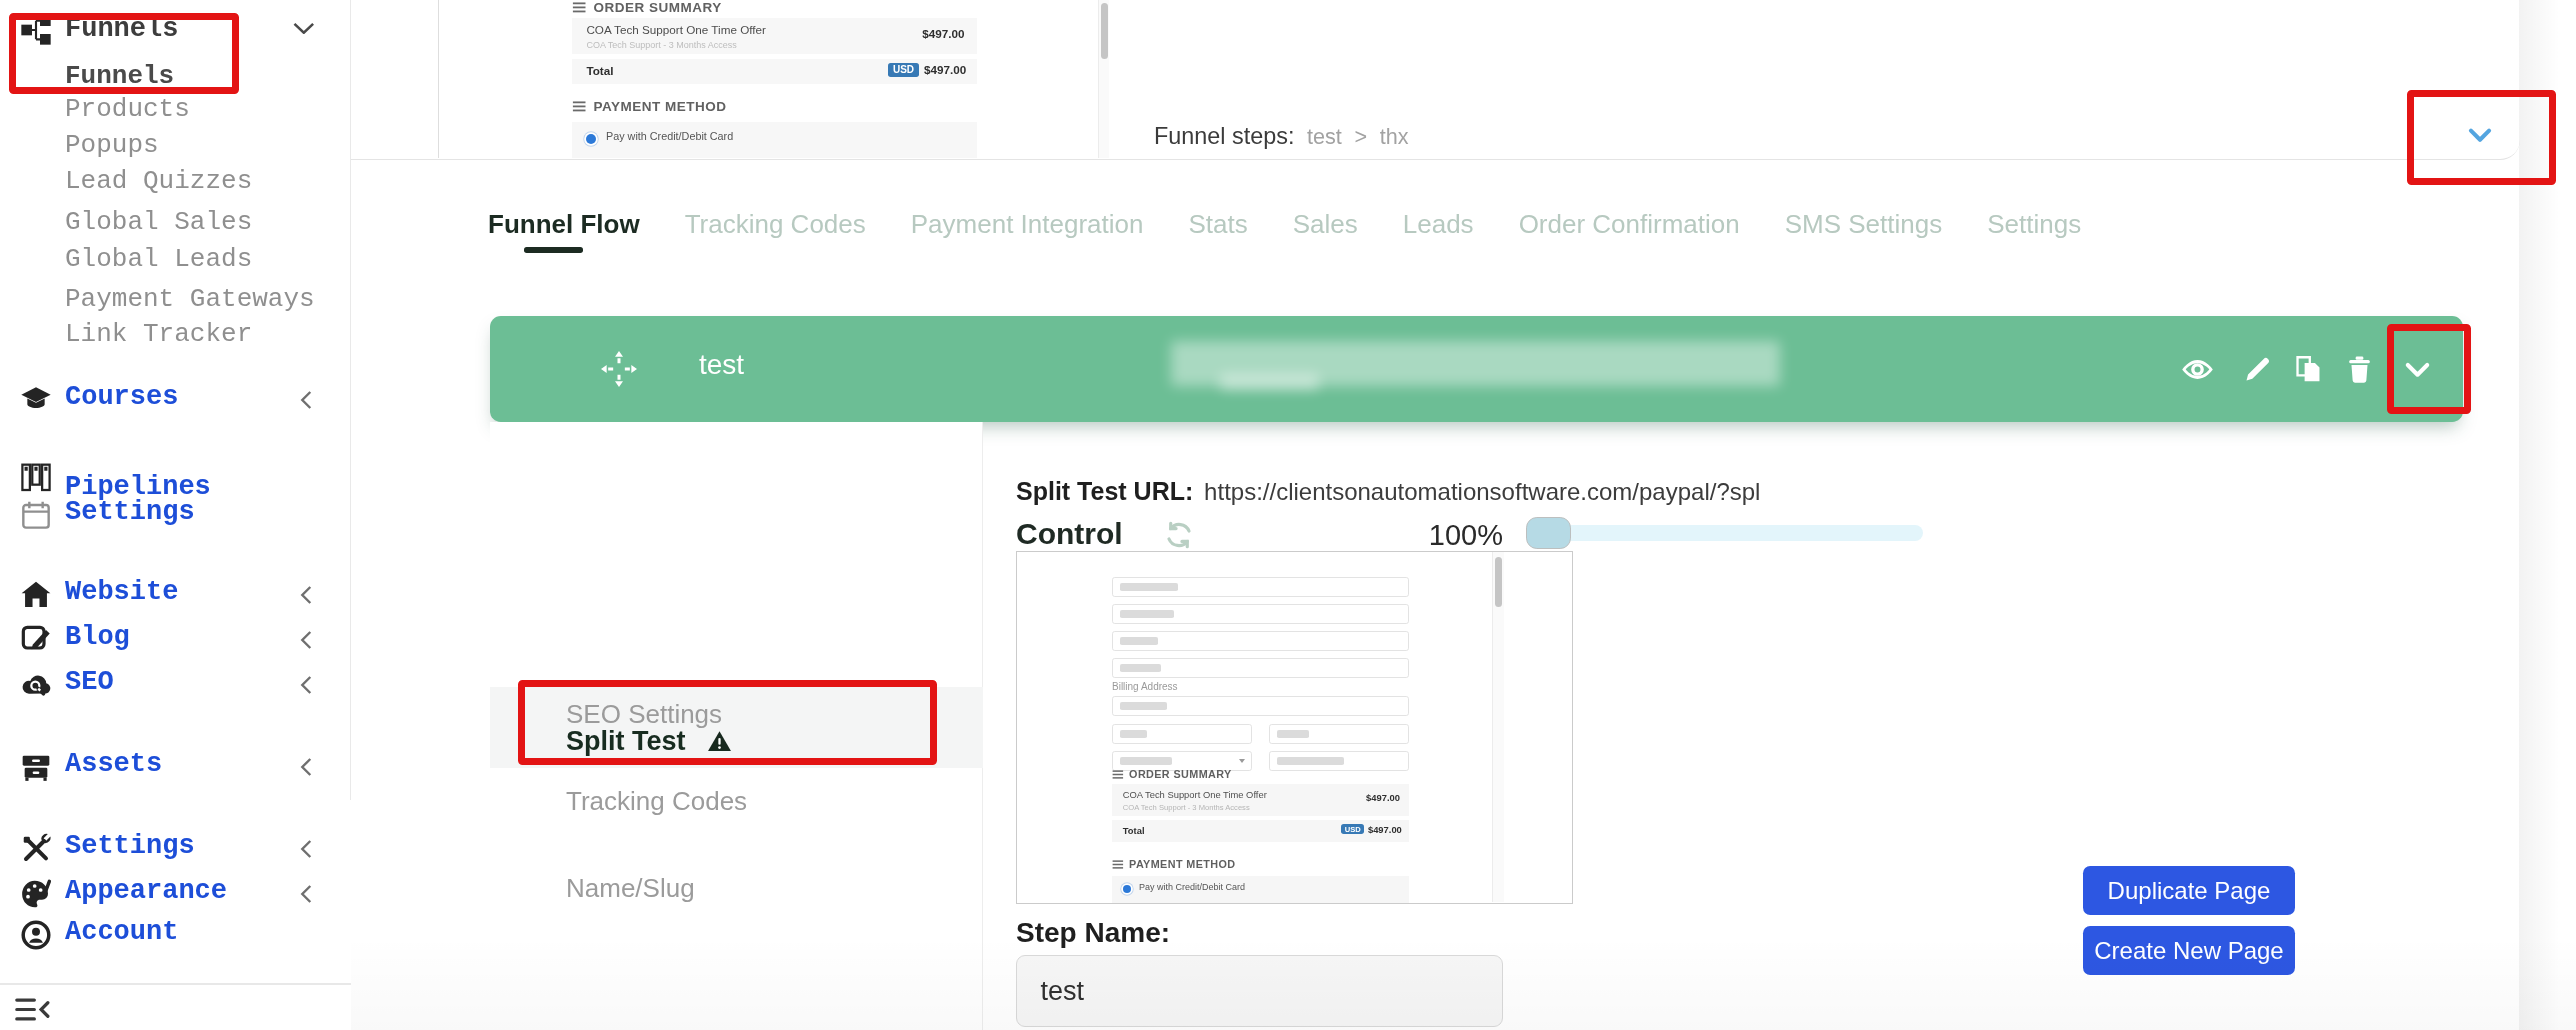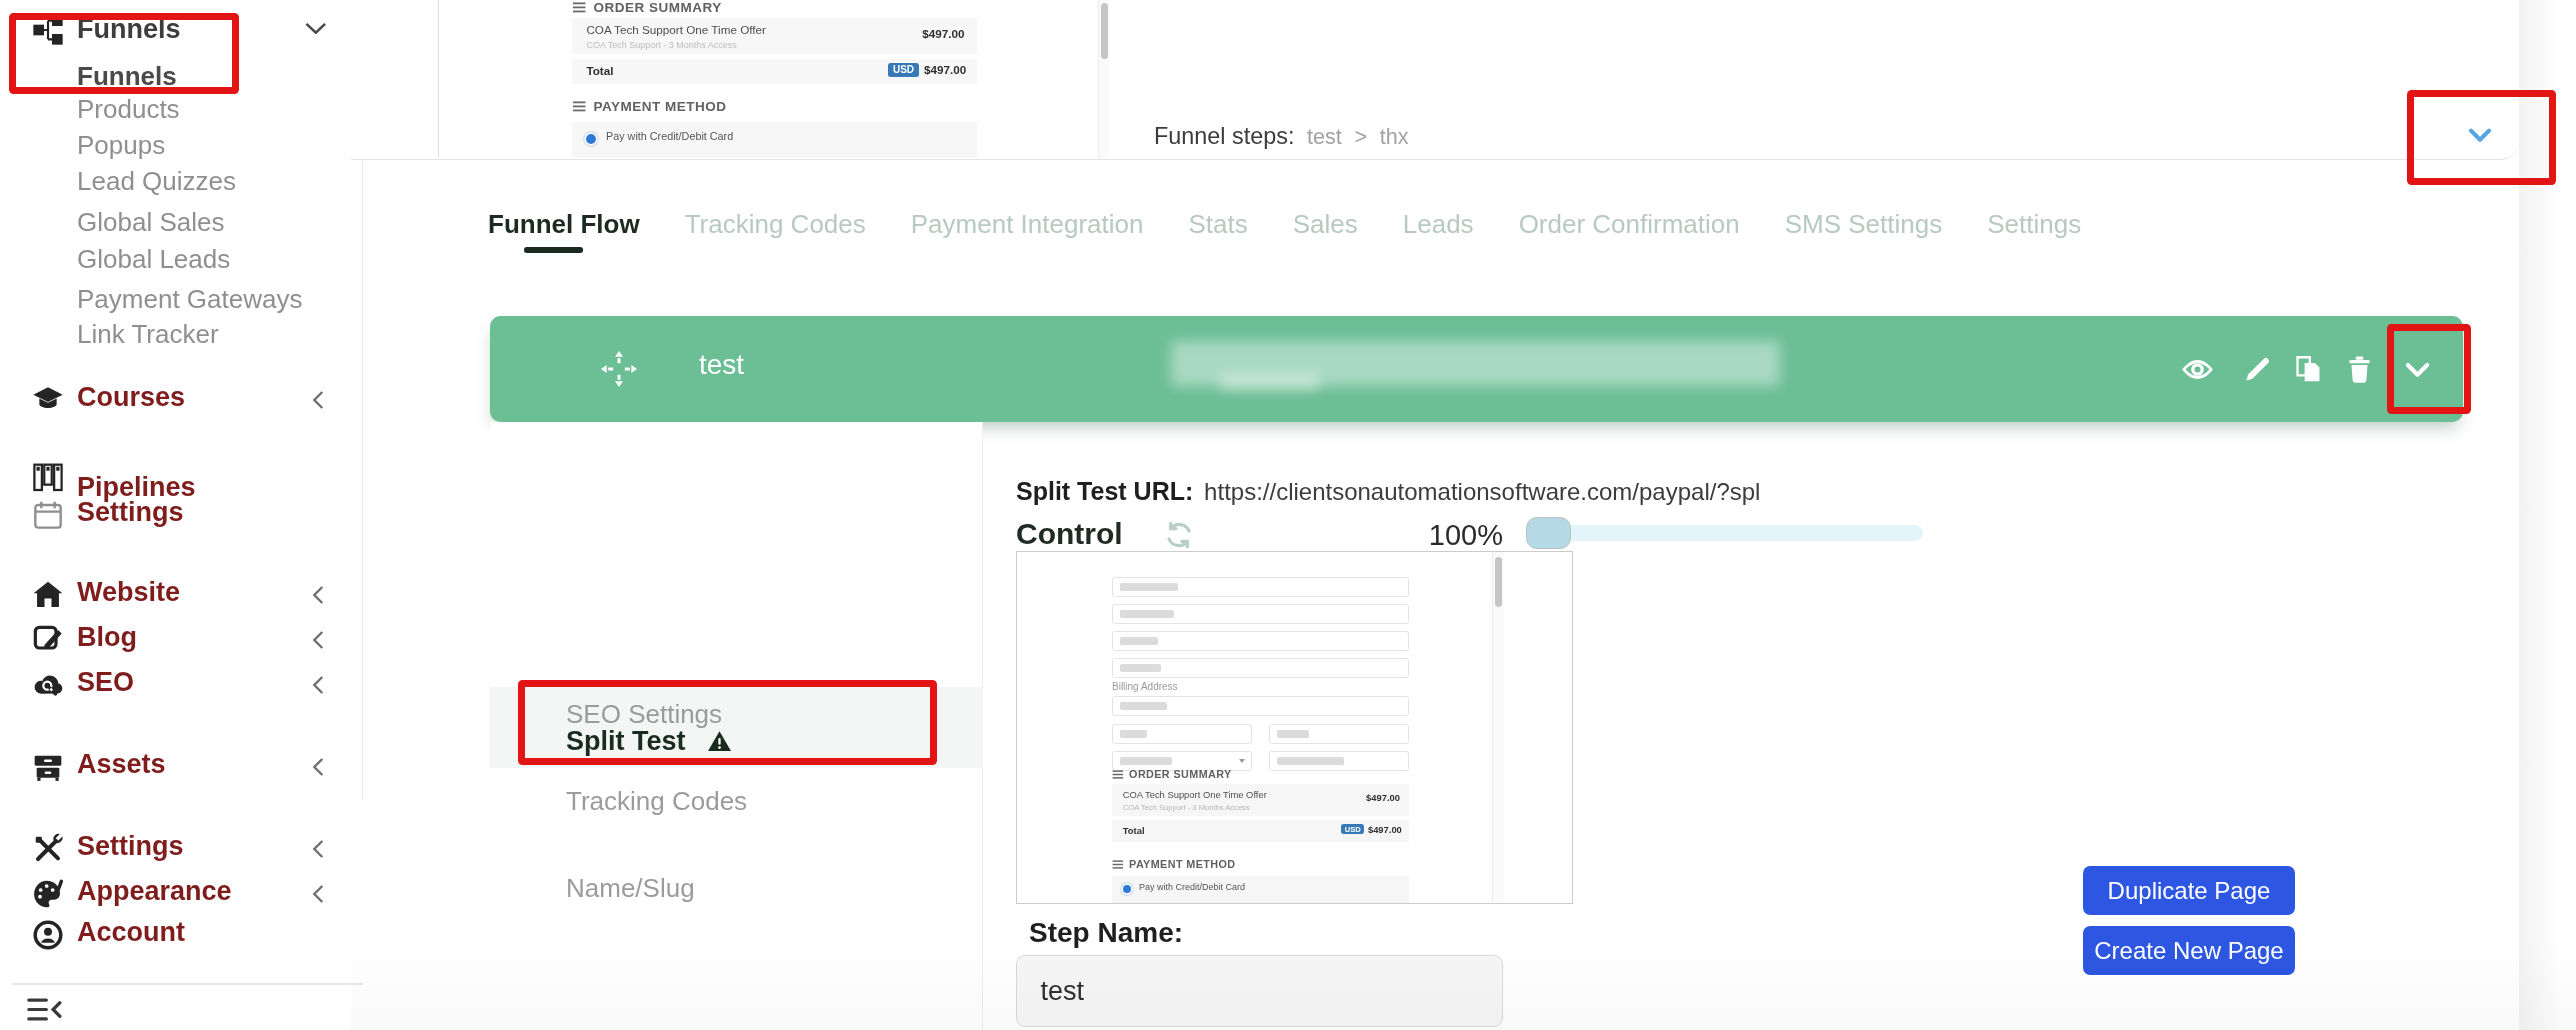--- a/index.html
+++ b/index.html
@@ -2,25 +2,25 @@
 <html style="font-size:14.4px"><head>
 <meta charset="utf-8">
 <style>
   * { box-sizing: border-box; margin: 0; padding: 0; }
   html, body { background: #fff; }
   body { font-family: "Liberation Sans", sans-serif; }
   .screen { position: relative; width: 2576px; height: 1030px; background: #fff; overflow: hidden; }
   .abs { position: absolute; }
 
   
-  .sidebar { left: 12px; top: 0; width: 351px; height: 800px; background: #fff; border-right: 0.9px solid #e9e9e9; }
+  .sidebar { left: 0; top: 0; width: 351px; height: 800px; background: #fff; border-right: 0.9px solid #e9e9e9; font-family: Liberation Mono, monospace; }
   .side-label { position: absolute; left: 65px; font-size: 26px; color: #8f8f8f; white-space: nowrap; }
   .side-label.active-sub { color: #4a4a4a; font-weight: bold; }
   .side-head { position: absolute; left: 65px; font-size: 27px; font-weight: bold; color: #3d3d3d; white-space: nowrap; }
-  .side-sect { position: absolute; left: 65px; font-size: 27px; font-weight: bold; color: #7f1d1d; white-space: nowrap; }
+  .side-sect { position: absolute; left: 65px; font-size: 27px; font-weight: bold; color: #1d4ed8; white-space: nowrap; }
   .side-icon { position: absolute; left: 20px; width: 32px; height: 32px; }
   .chev-left { position: absolute; left: 300px; width: 12.6px; height: 20px; }
   .side-divider { position: absolute; left: 0; top: 983px; width: 351px; height: 1.8px; background: #e8e8e8; }
 
   
   .red-box { position: absolute; border: 7.2px solid #e31414; border-radius: 4.5px; z-index: 60; pointer-events: none; }
 
   
   .top-panel { left: 351px; top: 0; width: 2169px; height: 160px; background: #fff; border-bottom: 1.8px solid #e4e4e4; border-bottom-right-radius: 20px; }
   .prev-card { left: 438px; top: 0; width: 671px; height: 158px; background: #fff; border-left: 0.9px solid #dedede; overflow: hidden; }
@@ -61,21 +61,21 @@
   .pct { left: 1420px; top: 519px; width: 83px; text-align: right; font-size: 29px; color: #2a2a2a; }
   .slider-track { left: 1528px; top: 525px; width: 395px; height: 16px; border-radius: 8px; background: #e3f5fb; cursor: pointer; }
   .slider-thumb { left: 1526px; top: 517px; width: 45px; height: 32px; border-radius: 10.8px; background: #b6dae5; border: 1.8px solid #bcbfbf; cursor: grab; }
 
   .thumb-panel { left: 1016px; top: 551px; width: 557px; height: 353px; background: #fff; border: 1.8px solid #cbcbcb; overflow: hidden; }
   .t-field { position: absolute; left: 95px; width: 297px; height: 20px; border: 0.9px solid #e3e3e3; border-radius: 2.7px; background: #fff; }
   .t-bar { position: absolute; left: 7.2px; top: 5.4px; height: 7.2px; background: #d0d0d0; opacity: 0.75; border-radius: 1.8px; filter: blur(0.6px); }
   .t-title { position: absolute; left: 95px; font-size: 10.8px; font-weight: 600; color: #5f5f5f; letter-spacing: 0.4px; display: flex; align-items: center; gap: 5.4px; }
   .t-row { position: absolute; left: 95px; width: 297px; background: #f6f6f6; }
 
-  .step-name-label { left: 1016px; top: 917px; font-size: 28px; font-weight: bold; color: #1f1f1f; margin-left: 13px; }
+  .step-name-label { left: 1016px; top: 917px; font-size: 28px; font-weight: bold; color: #1f1f1f; }
   .step-input-wrap { left: 1016px; top: 955px; width: 487px; height: 72px; background: #f6f6f6; border: 1.8px solid #d9d9d9; border-radius: 9px; }
   .step-input { width: 100%; height: 100%; background: transparent; border: none; outline: none; font-family: "Liberation Sans", sans-serif; font-size: 27px; color: #303030; padding-left: 23.4px; }
 
   .blue-btn { position: absolute; left: 2083px; width: 212px; height: 49px; background: #2d57e2; border: none; border-radius: 7.2px; color: #fff; font-family: "Liberation Sans", sans-serif; font-size: 24px; font-weight: 500; display: flex; align-items: center; justify-content: center; cursor: pointer; }
 
   .radio-dot { display: inline-block; border-radius: 50%; background: #2c79d8; box-shadow: 0 0 0 1.8px #fff, 0 0 0 2.7px #c2d5ec; }
 
   .right-fade { left: 2519px; top: 0; width: 41px; height: 1030px; background: linear-gradient(to right, rgba(0,0,0,0.05), rgba(255,255,255,0)); pointer-events: none; }
   .bottom-fade { left: 351px; top: 935px; width: 2225px; height: 95px; background: linear-gradient(to bottom, rgba(0,0,0,0), rgba(0,0,0,0.025)); pointer-events: none; }
 </style>

